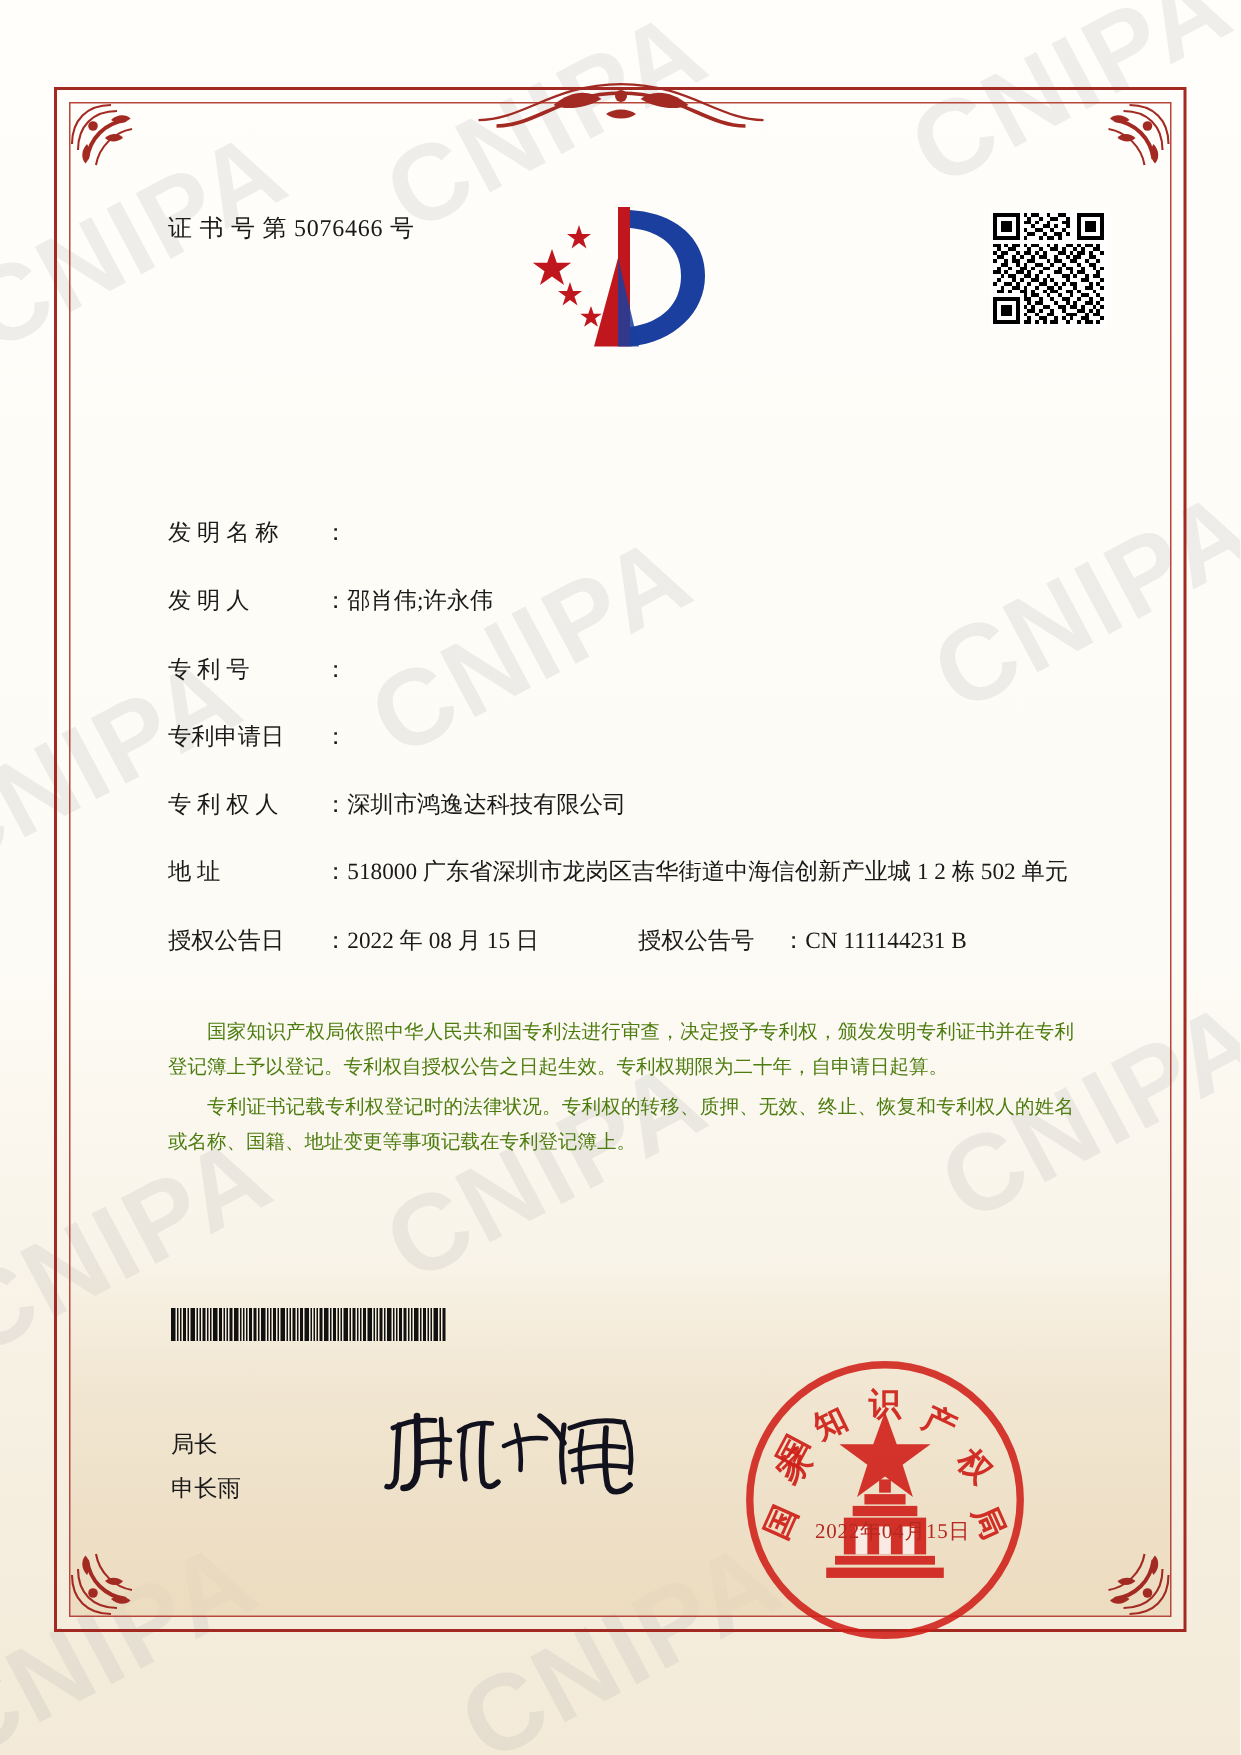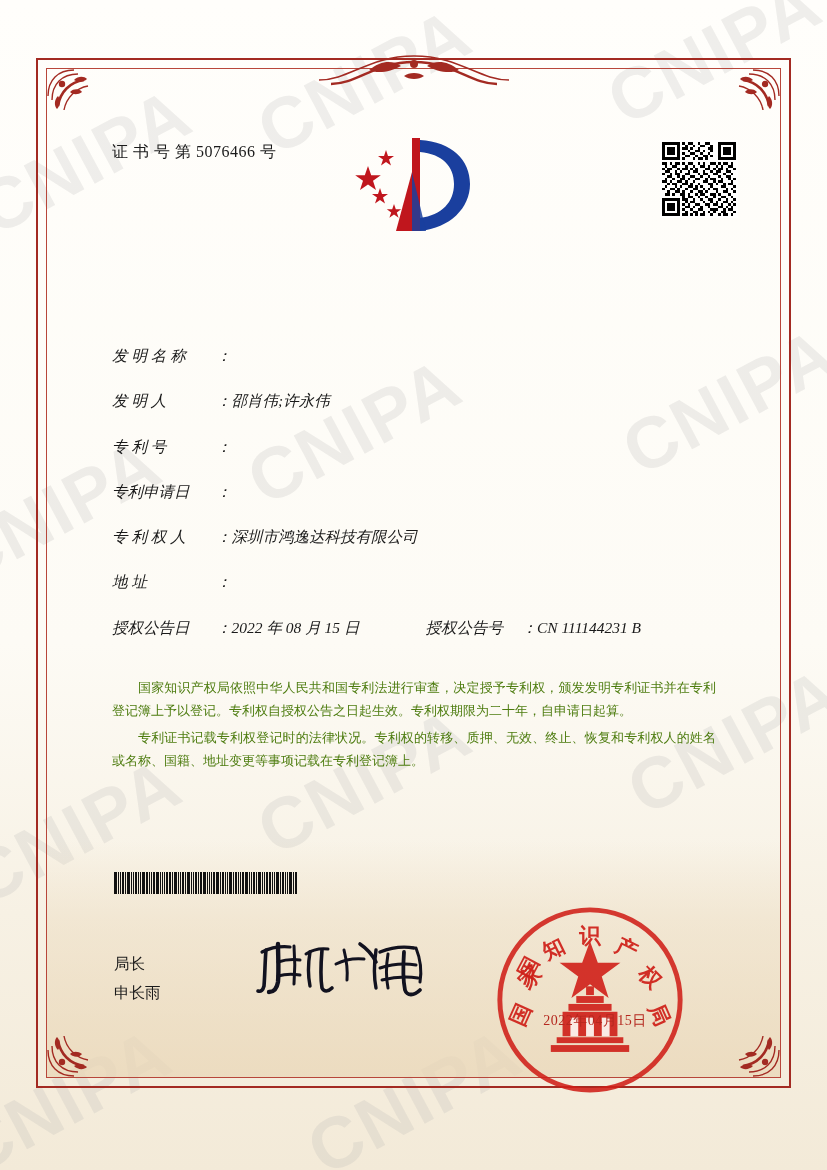--- a/index.html
+++ b/index.html
@@ -120,21 +120,20 @@
     top: 344px;
     width: 600px;
     font-size: 15.5px;
     color: #1a1a1a;
   }
   .field-row {
     display: flex;
     align-items: flex-start;
     margin-bottom: 22px;
     line-height: 1.5;
-    font-style: italic;
   }
   .field-label {
     width: 104px;
     flex: 0 0 104px;
     display: flex;
     justify-content: space-between;
     white-space: nowrap;
   }
   .field-colon {
     flex: 0 0 12px;
@@ -610,20 +609,21 @@
 
     <div class="field-row">
       <div class="field-label">专 利 权 人</div>
       <div class="field-colon">：</div>
       <div class="field-value">深圳市鸿逸达科技有限公司</div>
     </div>
 
     <div class="field-row">
       <div class="field-label">地 址</div>
       <div class="field-colon">：</div>
+      <div class="field-value">518000 广东省深圳市龙岗区吉华街道中海信创新产业城 1 2 栋 502 单元</div>
     </div>
 
     <div class="field-row two-col">
       <div class="field-label">授权公告日</div>
       <div class="field-colon">：</div>
       <div class="field-value">2022 年 08 月 15 日</div>
       <div class="field-label2">授权公告号</div>
       <div class="field-colon">：</div>
       <div class="field-value">CN 111144231 B</div>
     </div>

